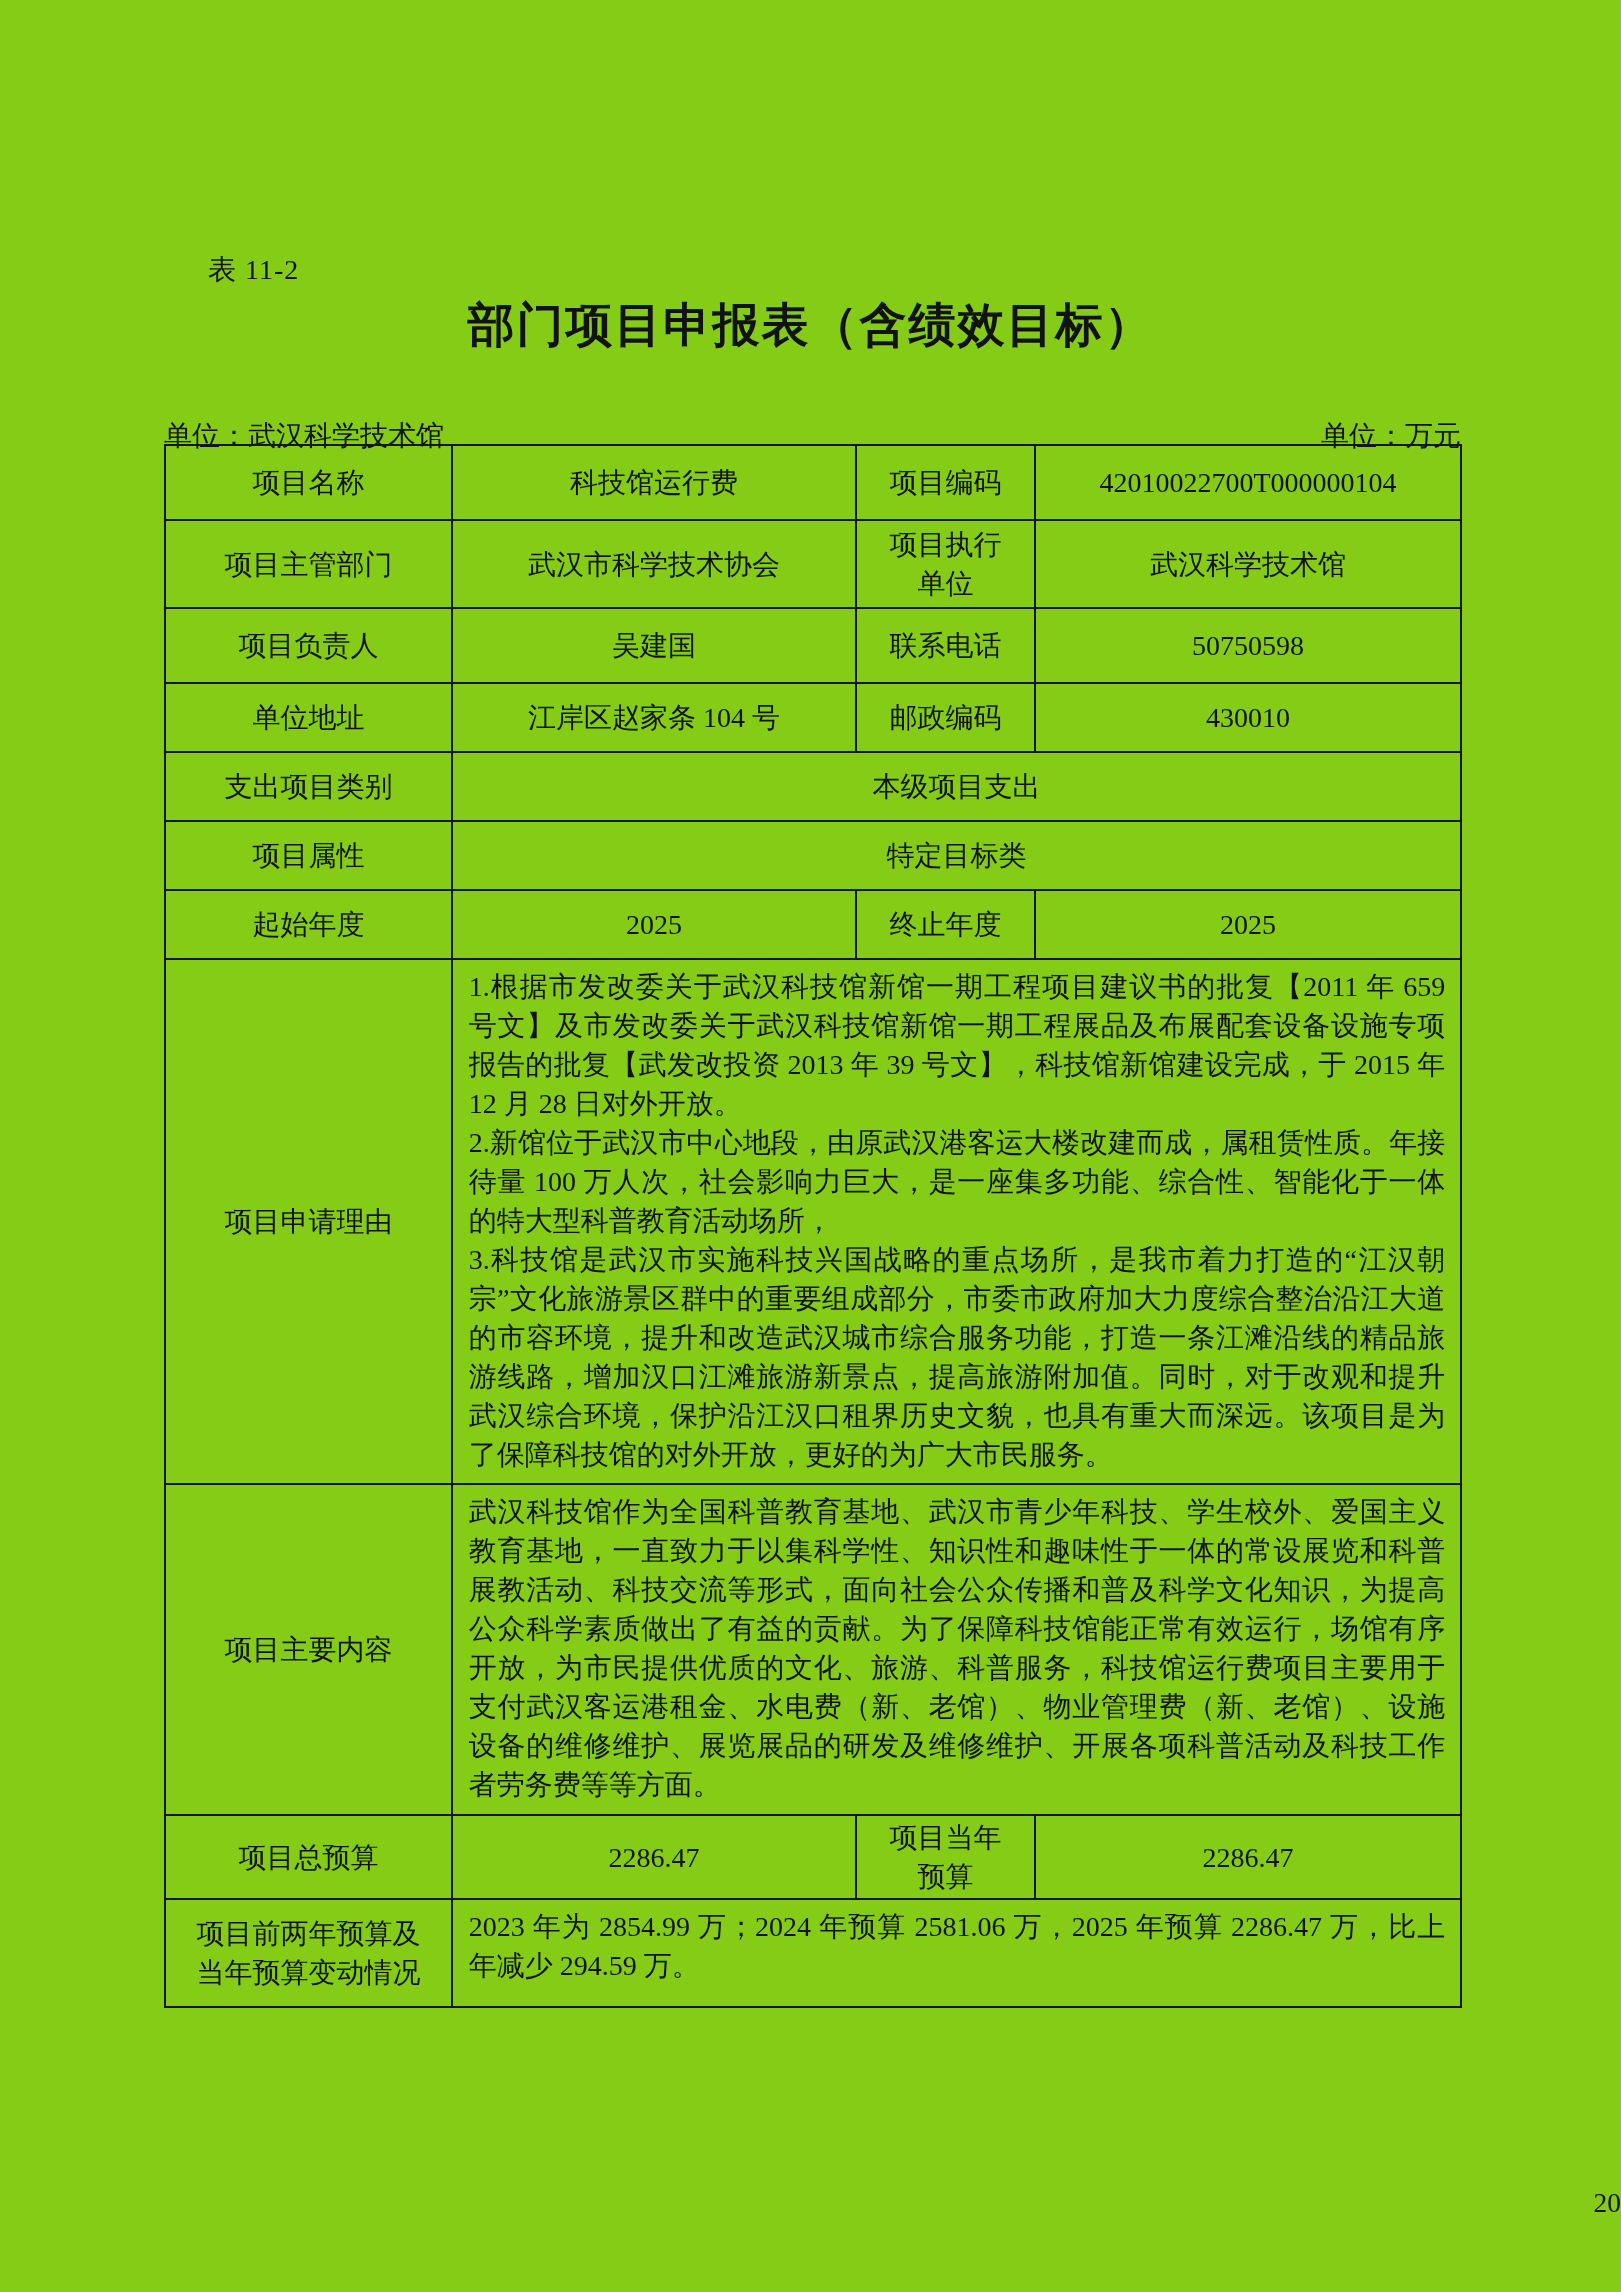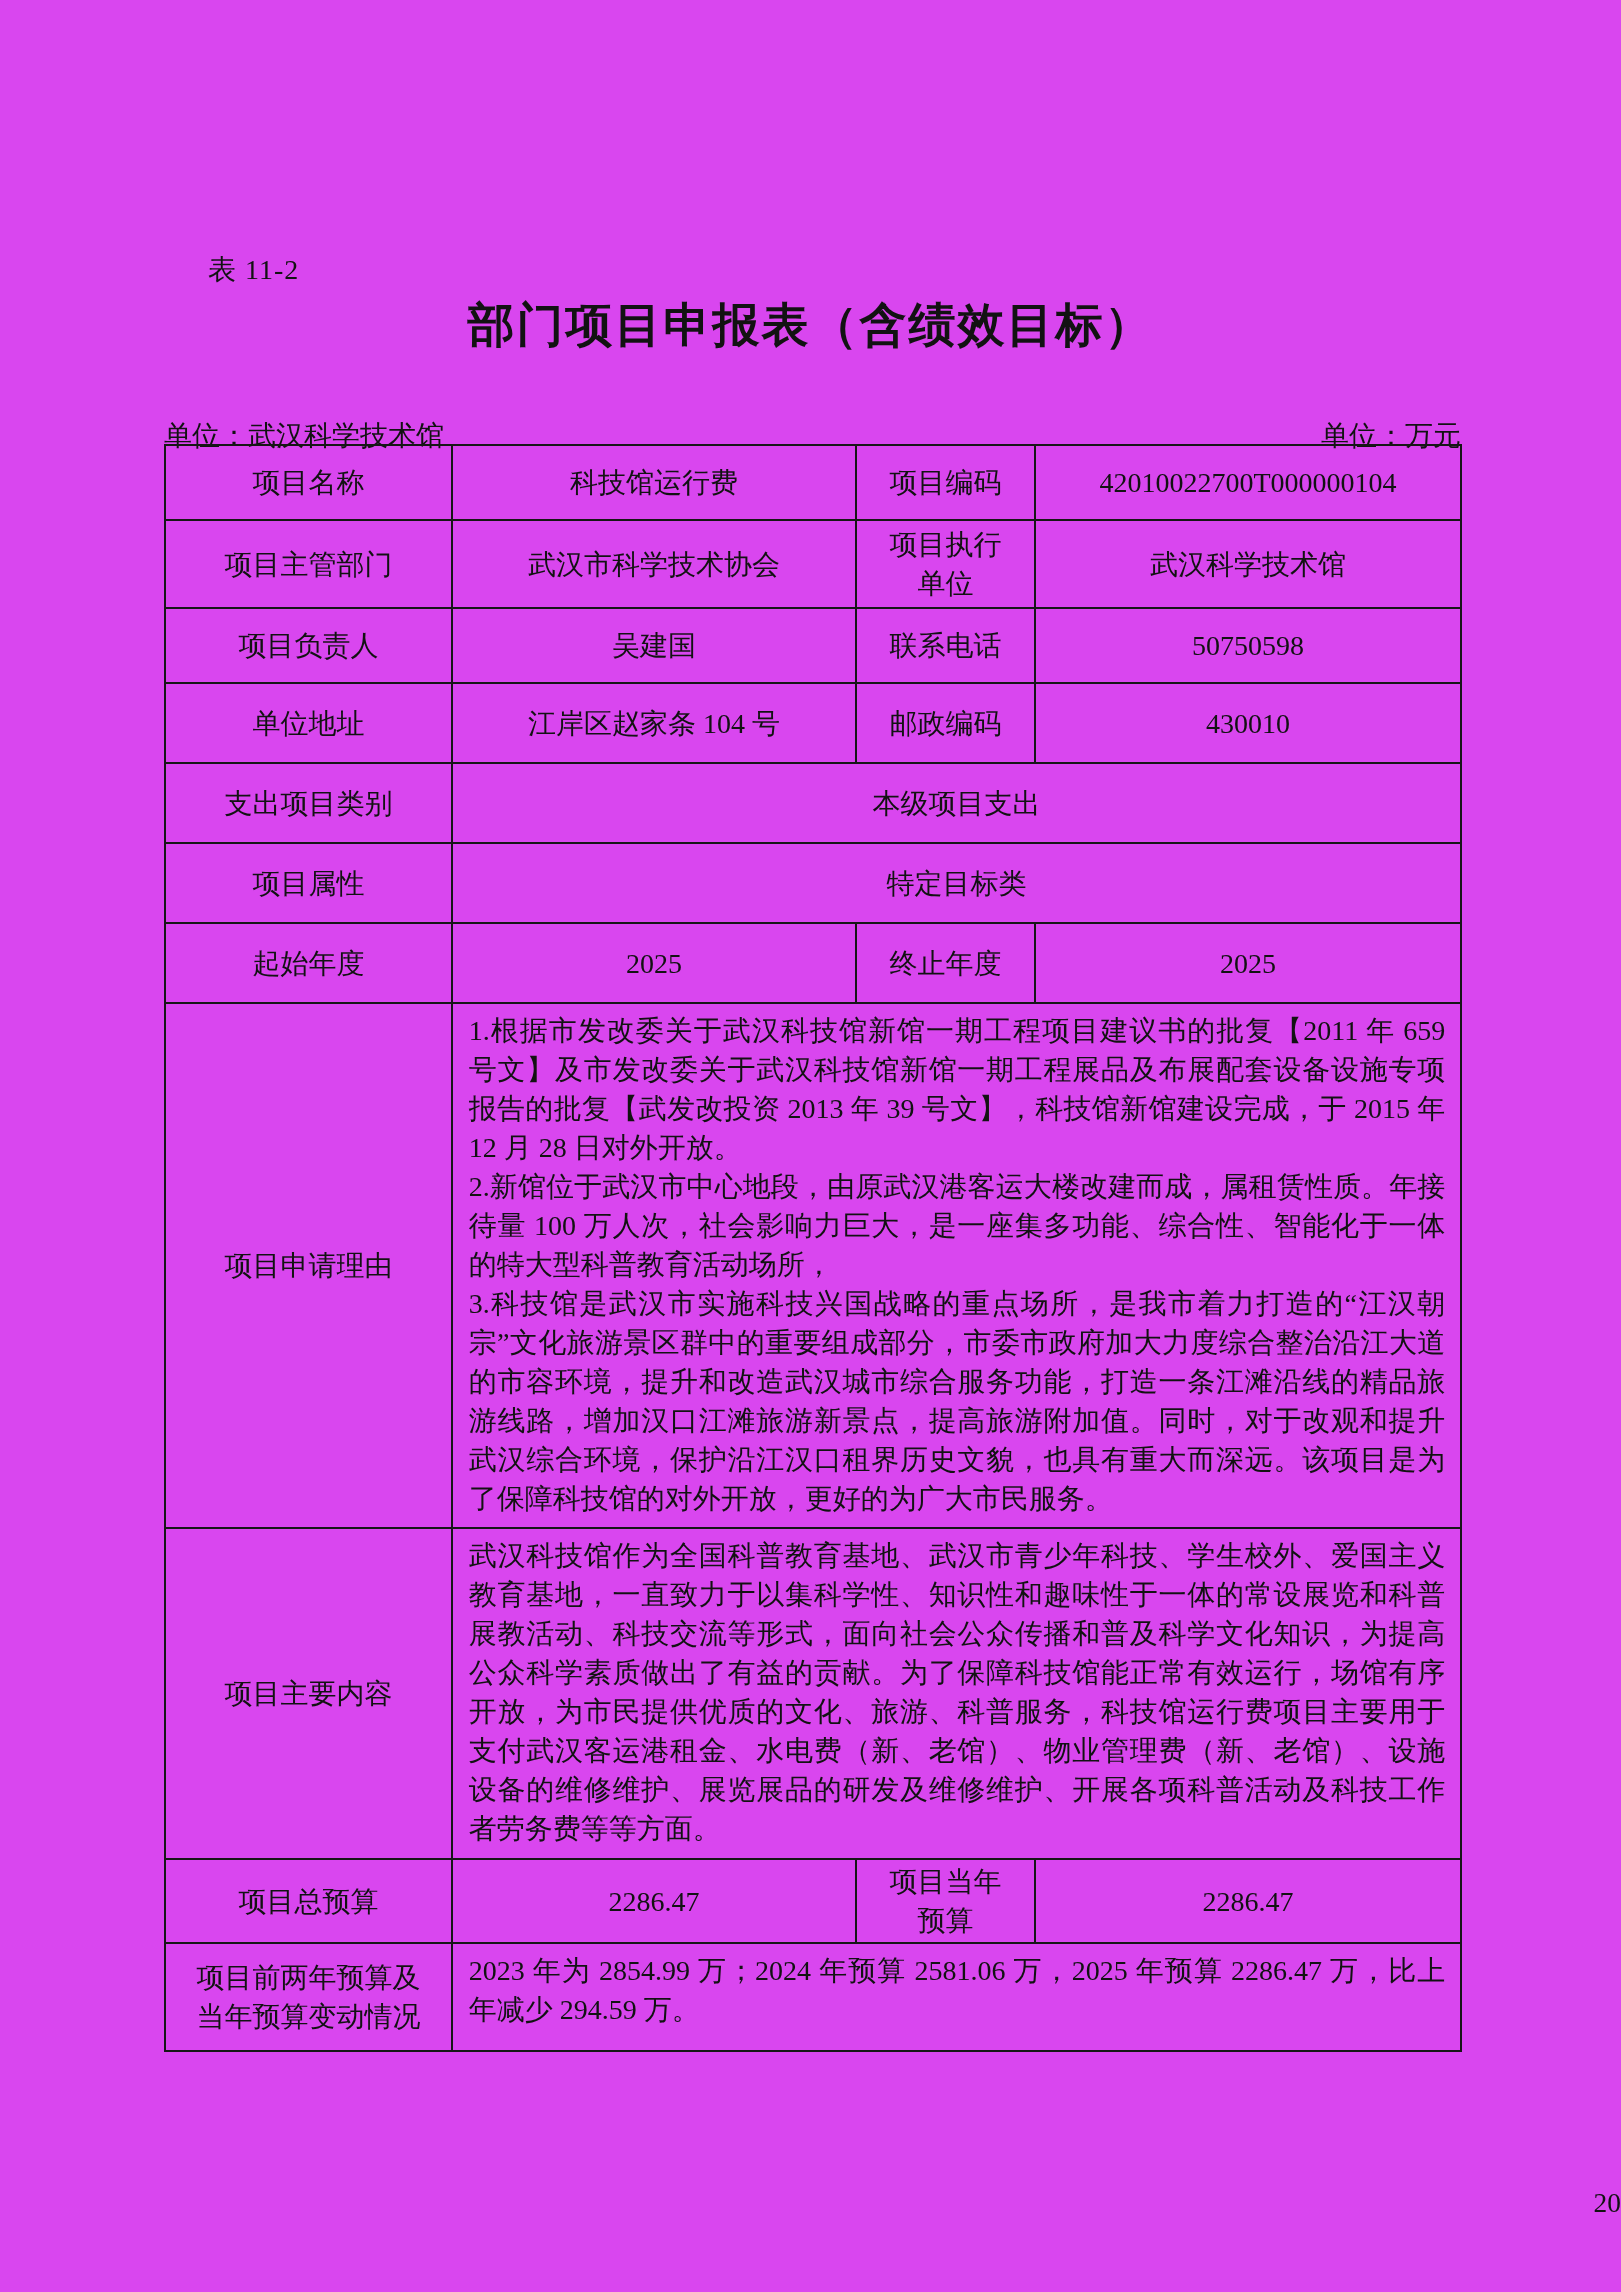--- a/index.html
+++ b/index.html
@@ -1,20 +1,20 @@
 <!DOCTYPE html>
 <html><head>
 <meta charset="utf-8">
 <style>
   html, body { margin: 0; padding: 0; background: #ffffff; }
   .page {
     position: relative;
     width: 1621px;
     height: 2293px;
-    background: #d946ef;
+    background: #84cc16;
     color: #121212;
     font-family: "Liberation Serif", "DejaVu Serif", serif;
     overflow: hidden;
   }
   .table-label {
     position: absolute;
     left: 208px;
     top: 251px;
     font-size: 28px;
     letter-spacing: 1px;
@@ -57,21 +57,21 @@
     padding: 2px 7.8px;
     white-space: pre-line;
     overflow: hidden;
   }
   table.form td.longtext {
     text-align: justify;
     vertical-align: top;
     padding: 6.9px 14.7px 6.9px 15.7px;
   }
   .r-s   { height: 75px; }
-  .r-s2  { height: 80px; }
+  .r-s2  { height: 69px; }
   .r-m   { height: 88px; }
   .r-reason  { height: 525px; }
   .r-content { height: 331px; }
   .r-budget  { height: 83px; }
   .r-change  { height: 108px; margin-top: 8px; }
   .page-number {
     position: absolute;
     left: 0;
     width: 100%;
     top: 2188px;

